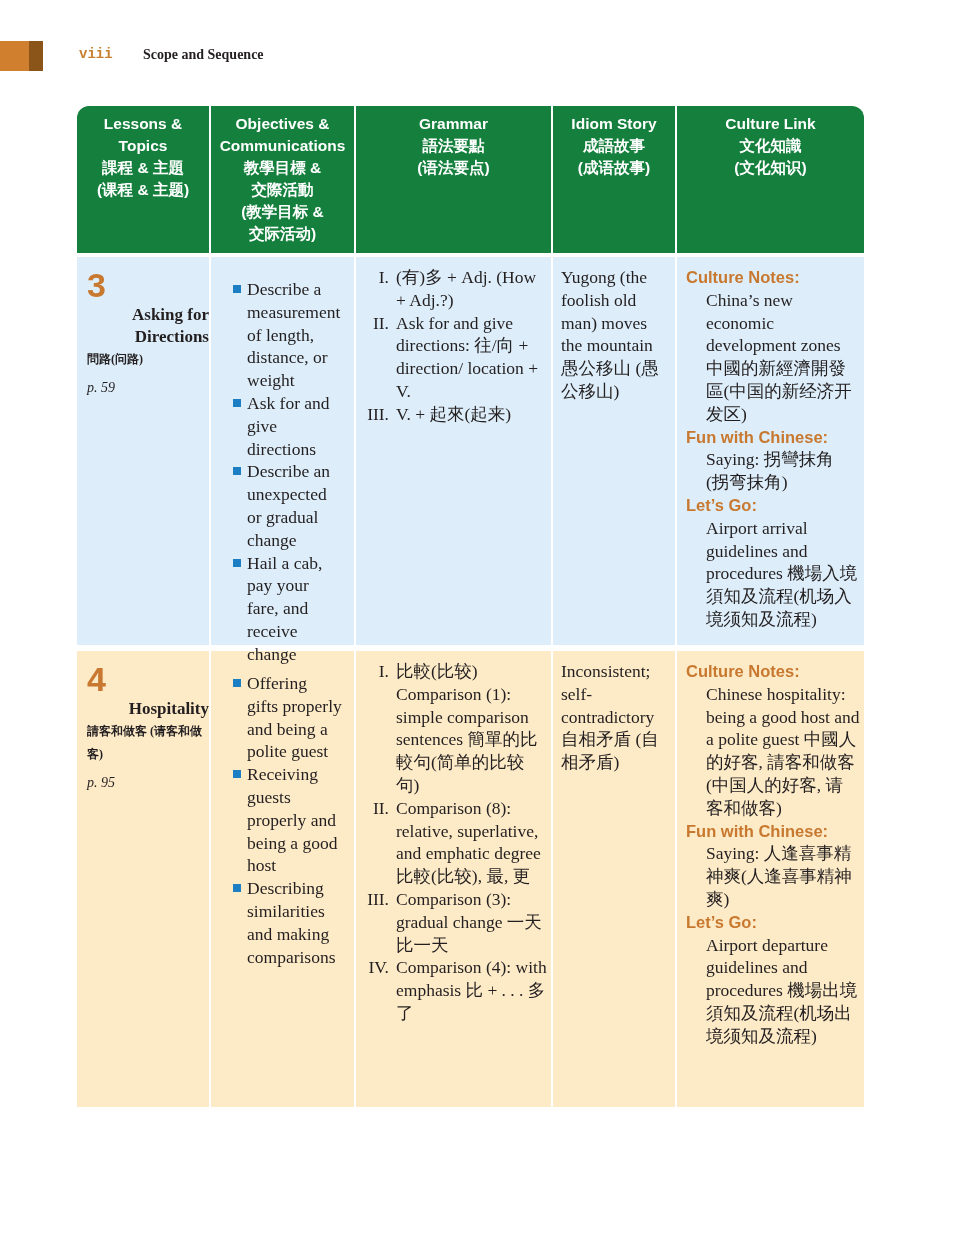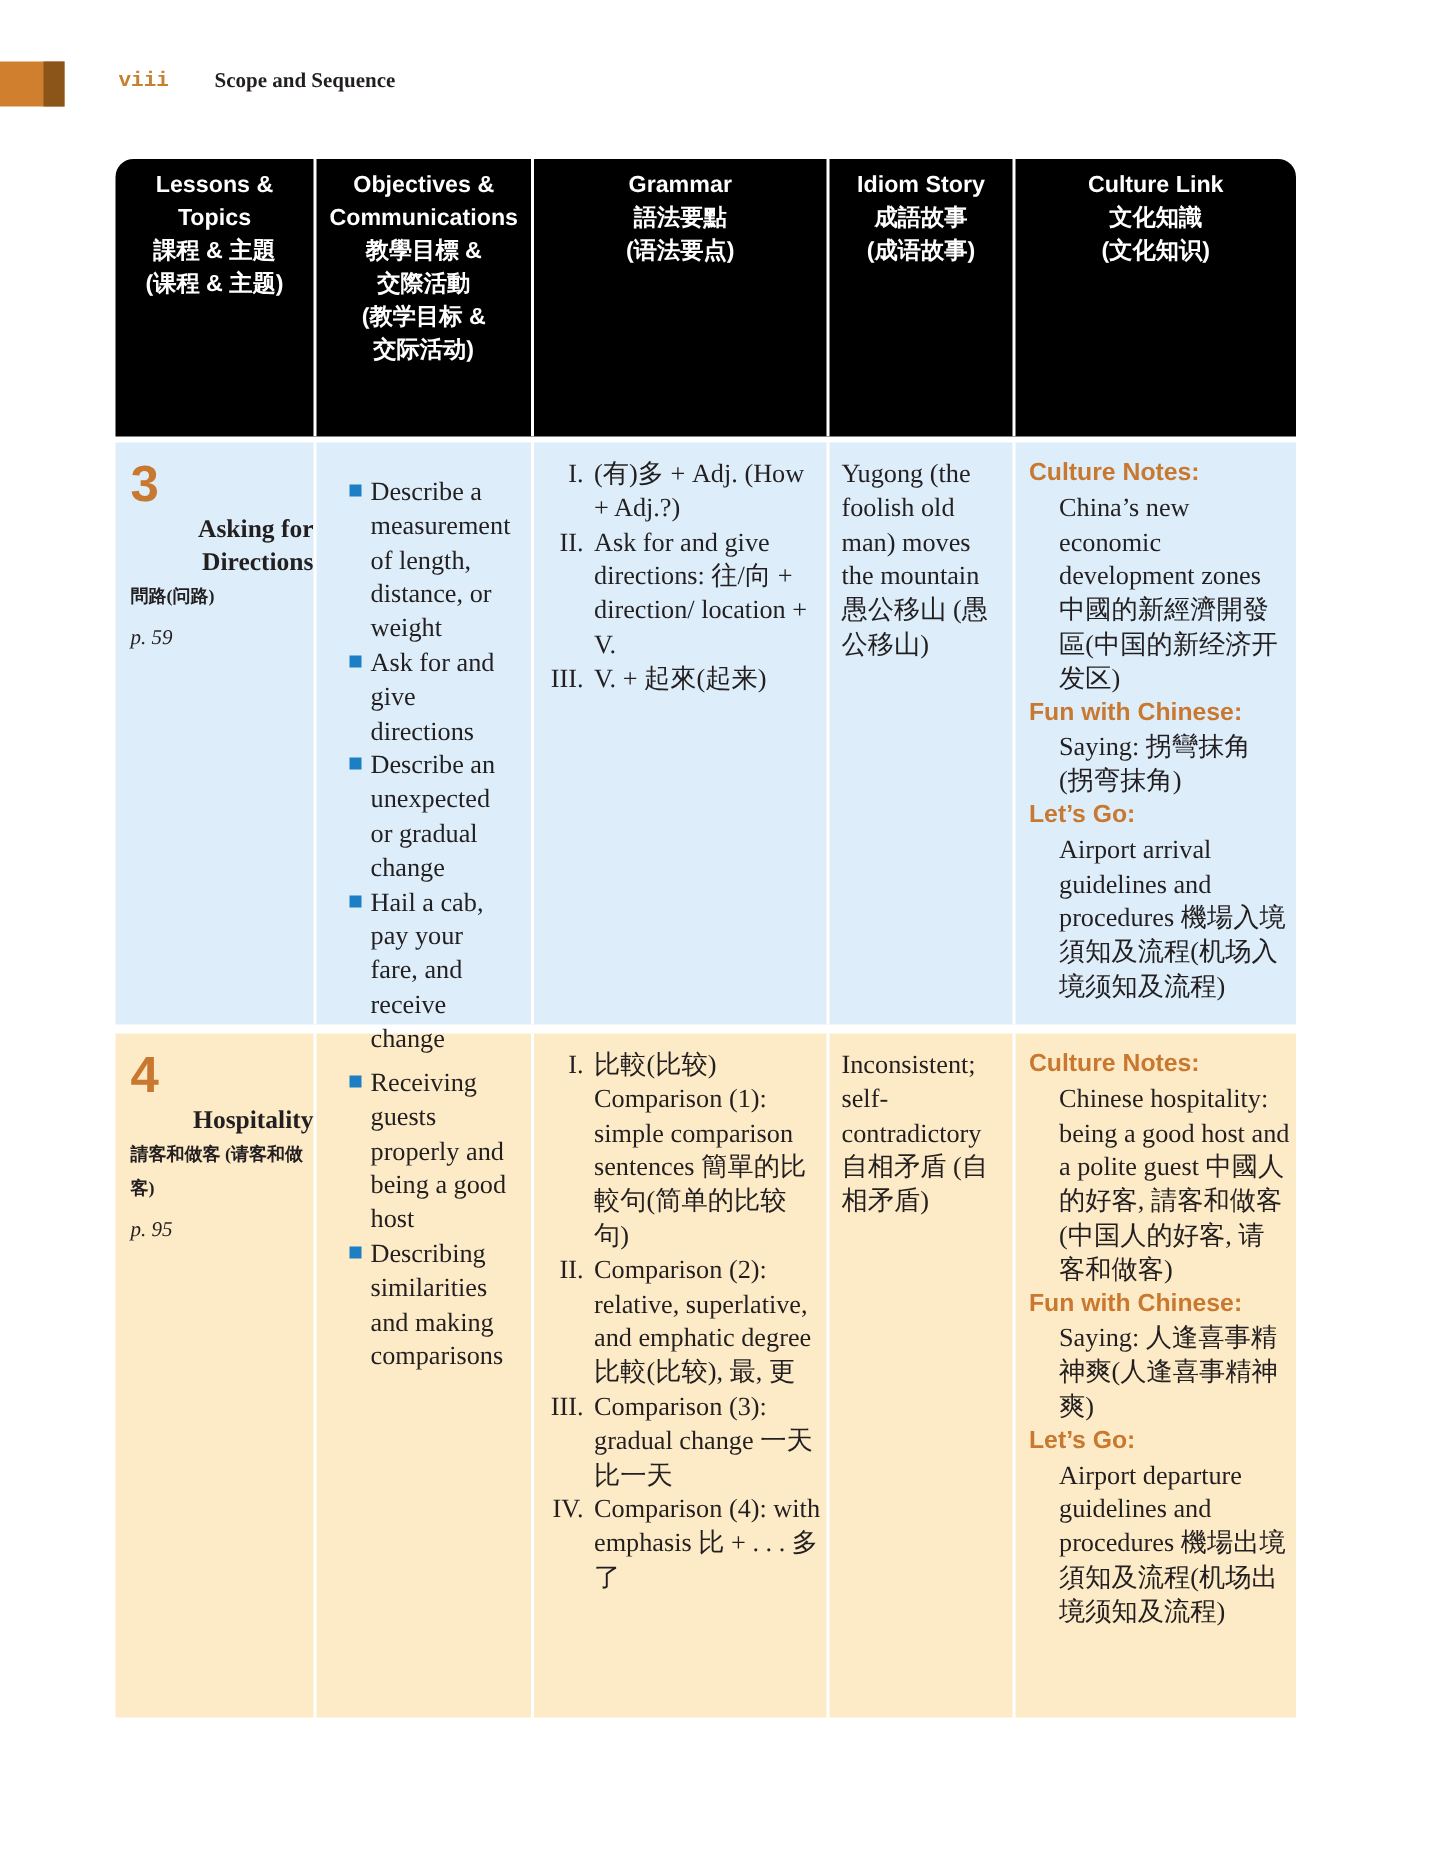--- a/index.html
+++ b/index.html
@@ -10,21 +10,21 @@
   .page-num { position:absolute; left:79px; top:46px; font-family:Liberation Mono, monospace; font-weight:bold;
               font-size:14px; color:#c8802f; }
   .running-head { position:absolute; left:143px; top:47px; font-weight:bold; font-size:14px; color:#231f20; }
 
   .table { position:absolute; left:77px; top:106px; width:787px; }
   .row { display:flex; }
   .cell { box-sizing:border-box; border-right:2px solid #ffffff; }
   .cell:last-child { border-right:none; }
   .c1 { width:134px; } .c2 { width:145px; } .c3 { width:197px; } .c4 { width:124px; } .c5 { width:187px; }
 
-  .hdr { background:#000000; height:185px; border-radius:12px 12px 0 0; overflow:hidden; }
+  .hdr { background:#15803d; height:147px; border-radius:12px 12px 0 0; overflow:hidden; }
   .hdr .cell { color:#ffffff; font-family:"Liberation Sans", sans-serif; font-weight:bold; font-size:15.5px;
                text-align:center; line-height:22px; padding-top:7px; }
   .hdr .cell div { white-space:nowrap; }
 
   .r3 { background:#ddeefa; margin-top:4px; height:388px; }
   .r4 { background:#fdebc8; margin-top:6px; height:456px; }
   .body-cell { font-size:17.5px; line-height:22.8px; padding-top:9px; }
 
   .lesson-num { font-family:"Liberation Sans", sans-serif; font-weight:bold; font-size:34px; color:#c8782f;
                 line-height:38px; padding-left:10px; }
@@ -135,32 +135,33 @@
 
   <div class="row r4">
     <div class="cell c1 body-cell">
       <div class="lesson-num">4</div>
       <div class="lesson-title">Hospitality</div>
       <div class="lesson-zh">請客和做客 (请客和做客)</div>
       <div class="lesson-page">p. 95</div>
     </div>
     <div class="cell c2 body-cell">
       <ul class="obj-list">
+        <li>Offering gifts properly and being a polite guest</li>
         <li>Receiving guests properly and being a good host</li>
         <li>Describing similarities and making comparisons</li>
       </ul>
     </div>
     <div class="cell c3 body-cell">
       <div class="gram">
           <span class="roman">I.</span>
           <span class="txt">比較(比较) Comparison (1): simple comparison sentences 簡單的比較句(简单的比较句)</span>
         </div>
       <div class="gram">
           <span class="roman">II.</span>
-          <span class="txt">Comparison (2): relative, superlative, and emphatic degree 比較(比较), 最, 更</span>
+          <span class="txt">Comparison (8): relative, superlative, and emphatic degree 比較(比较), 最, 更</span>
         </div>
       <div class="gram">
           <span class="roman">III.</span>
           <span class="txt">Comparison (3): gradual change 一天比一天</span>
         </div>
       <div class="gram">
           <span class="roman">IV.</span>
           <span class="txt">Comparison (4): with emphasis 比 + . . . 多了</span>
         </div>
     </div>

